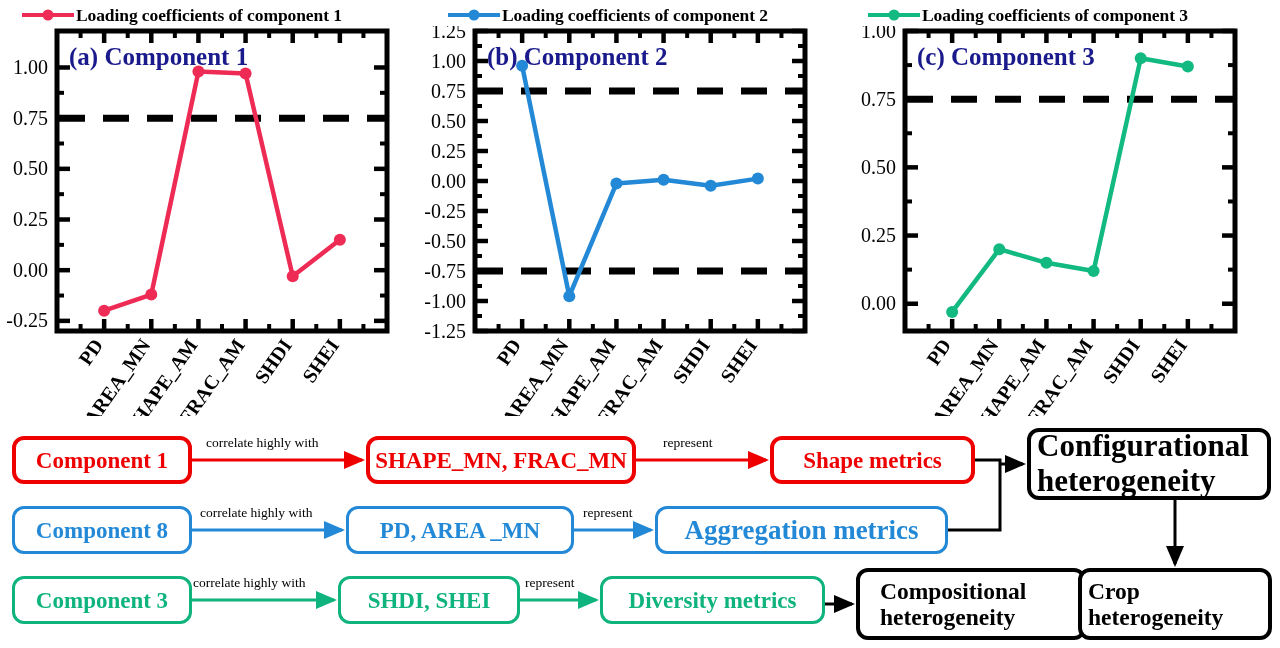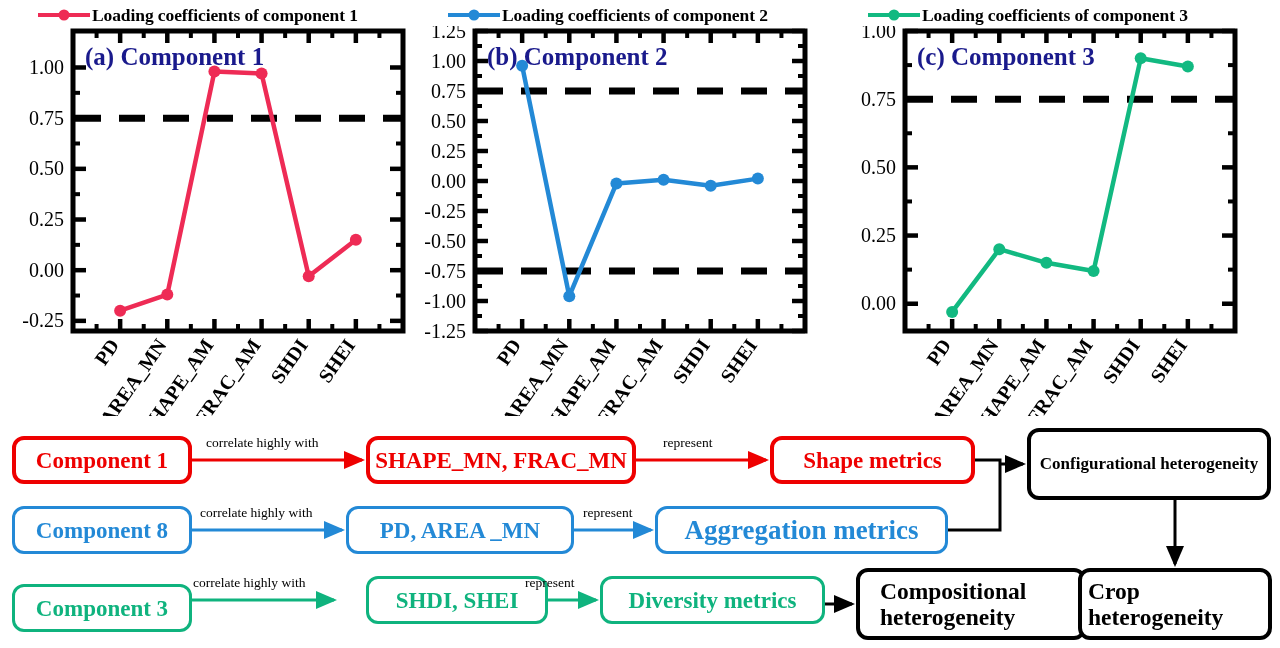--- a/index.html
+++ b/index.html
@@ -2,21 +2,21 @@
 <html><head>
 <meta charset="utf-8">
 <style>
   html,body{margin:0;padding:0;}
   body{
     width:1280px;height:648px;background:#ffffff;
     font-family:"Liberation Serif", serif;
     overflow:hidden;position:relative;
   }
   .panel{position:absolute;top:0;height:420px;}
-  #panel-a{left:16px;width:430px;}
+  #panel-a{left:0;width:430px;}
   #panel-b{left:418px;width:440px;}
   #panel-c{left:848px;width:432px;}
 
   .legend{
     position:absolute;top:2px;height:26px;
     display:flex;align-items:center;white-space:nowrap;
   }
   .legend .lg-line{display:inline-block;width:52px;height:4px;position:relative;}
   .legend .lg-dot{
     position:absolute;left:50%;top:50%;transform:translate(-50%,-50%);
@@ -398,31 +398,31 @@
   <div class="node" id="n-c2" style="left:12px;top:86px;width:180px;height:48px;border:3.5px solid #2389d6;color:#2389d6;font-size:23px;">
     <span>Component 8</span>
   </div>
   <div class="node" id="n-m2" style="left:346px;top:86px;width:228px;height:48px;border:3.5px solid #2389d6;color:#2389d6;font-size:23px;">
     <span>PD, AREA _MN</span>
   </div>
   <div class="node" id="n-r2" style="left:655px;top:86px;width:293px;height:48px;border:3.5px solid #2389d6;color:#2389d6;font-size:27px;">
     <span>Aggregation metrics</span>
   </div>
 
-  <div class="node" id="n-c3" style="left:12px;top:156px;width:180px;height:48px;border:3.5px solid #0fb37e;color:#0fb37e;font-size:23px;margin-top:8px;">
+  <div class="node" id="n-c3" style="left:12px;top:156px;width:180px;height:48px;border:3.5px solid #0fb37e;color:#0fb37e;font-size:23px;">
     <span>Component 3</span>
   </div>
-  <div class="node" id="n-m3" style="left:338px;top:156px;width:182px;height:48px;border:3.5px solid #0fb37e;color:#0fb37e;font-size:23px;margin-left:28px;">
+  <div class="node" id="n-m3" style="left:338px;top:156px;width:182px;height:48px;border:3.5px solid #0fb37e;color:#0fb37e;font-size:23px;">
     <span>SHDI, SHEI</span>
   </div>
   <div class="node" id="n-r3" style="left:600px;top:156px;width:225px;height:48px;border:3.5px solid #0fb37e;color:#0fb37e;font-size:23px;">
     <span>Diversity metrics</span>
   </div>
 
-  <div class="node" id="n-cfg" style="left:1027px;top:8px;width:244px;height:72px;border:4px solid #000;color:#000;font-size:17px;line-height:1.12;padding:0 6px;">
+  <div class="node" id="n-cfg" style="left:1027px;top:8px;width:244px;height:72px;border:4px solid #000;color:#000;font-size:31px;line-height:1.12;padding:0 6px;">
     <span>Configurational heterogeneity</span>
   </div>
   <div class="node" id="n-cmp" style="left:856px;top:148px;width:230px;height:72px;border:4px solid #000;color:#000;font-size:23.5px;line-height:1.12;padding:0 20px;">
     <span>Compositional heterogeneity</span>
   </div>
   <div class="node" id="n-crop" style="left:1078px;top:148px;width:194px;height:72px;border:4px solid #000;color:#000;font-size:23.5px;line-height:1.12;padding:4px 6px;">
     <span>Crop heterogeneity</span>
   </div>
 
   <div class="edge-label" style="left:206px;top:15px;">correlate highly with</div>

